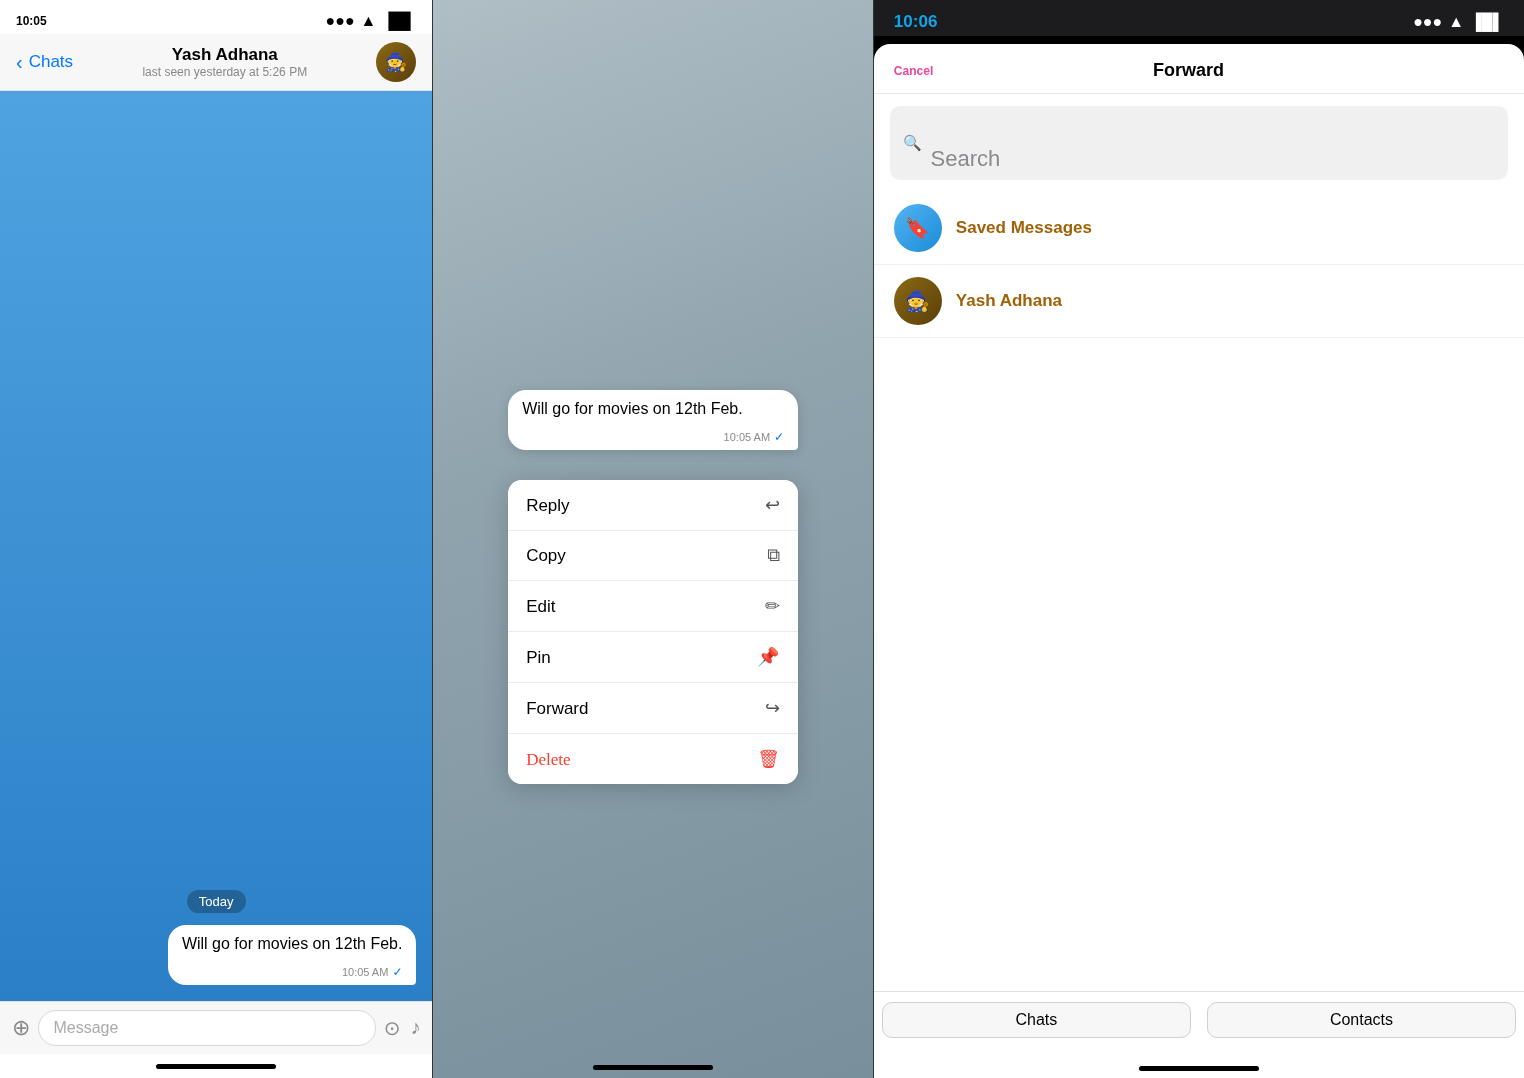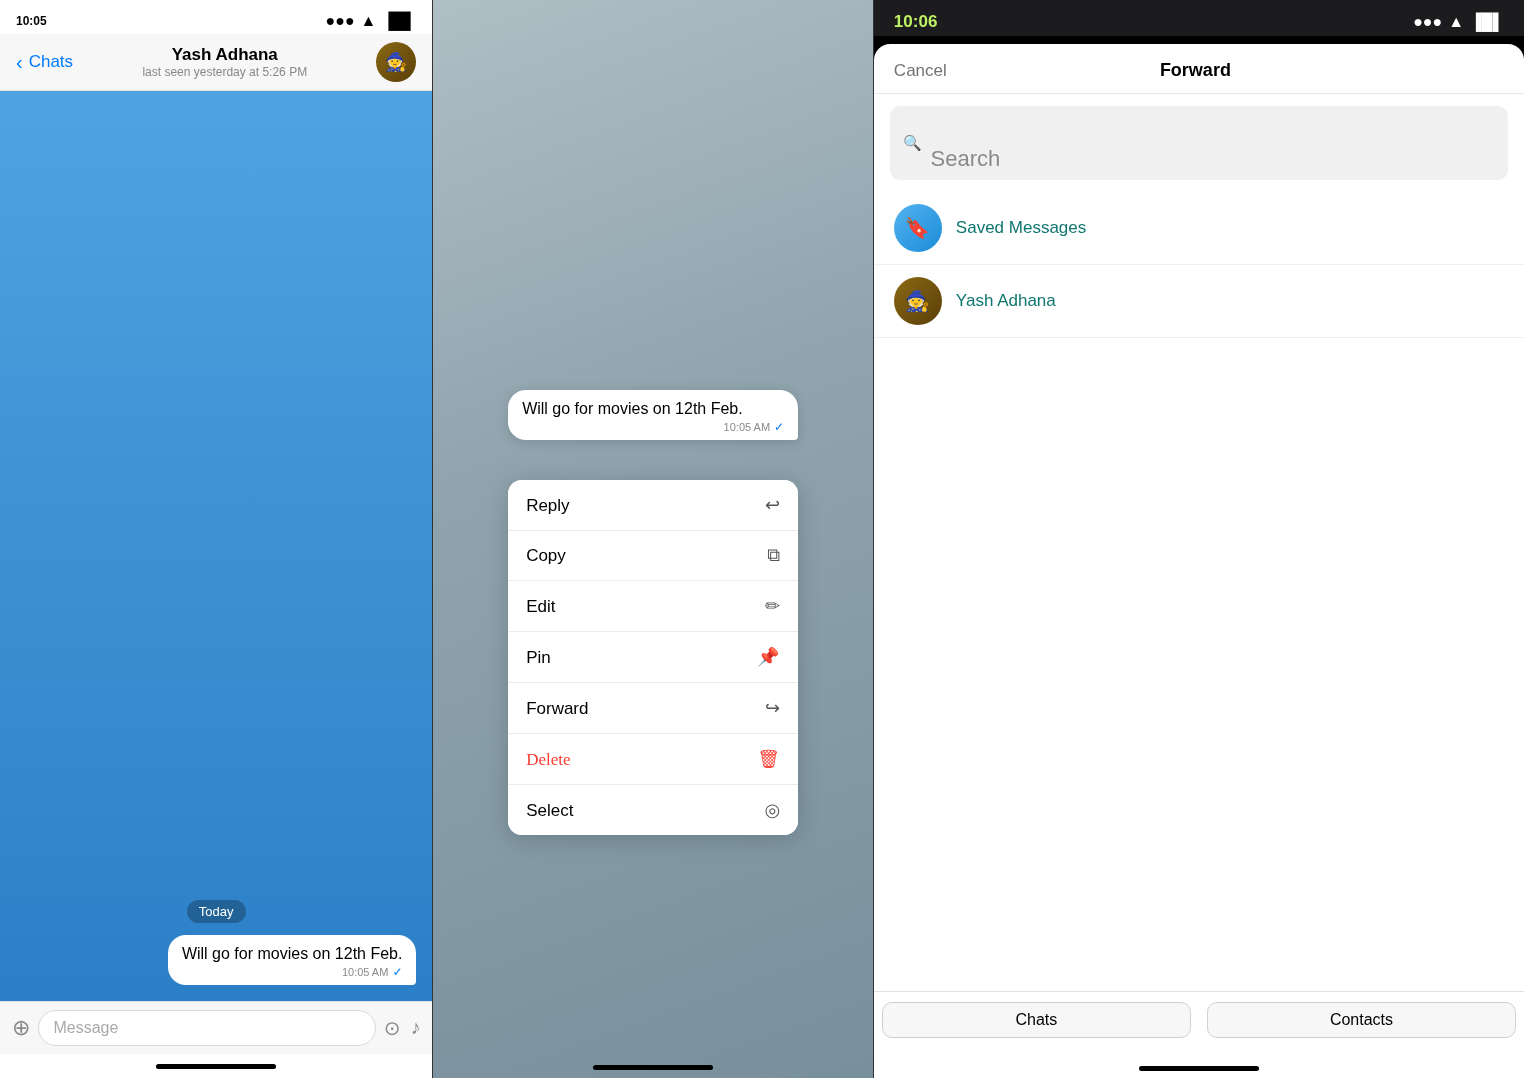--- a/index.html
+++ b/index.html
@@ -116,21 +116,21 @@
     }
     .message-text {
       font-size: 16px;
       color: #000;
     }
     .message-meta {
       display: flex;
       justify-content: flex-end;
       align-items: center;
       gap: 4px;
-      margin-top: 2px;
+      margin-top: 12px;
     }
     .message-time {
       font-size: 11px;
       color: #8a8a8e;
     }
     .message-check {
       color: #007aff;
       font-size: 12px;
     }
     .chat-input-bar {
@@ -252,21 +252,21 @@
     .forward-status-bar {
       background: #1c1c1e;
       padding: 12px 20px 4px;
       display: flex;
       justify-content: space-between;
       align-items: center;
     }
     .forward-status-bar .time {
       font-size: 17px;
       font-weight: 600;
-      color: #bef264;
+      color: #0ea5e9;
     }
     .forward-status-icons {
       display: flex;
       gap: 6px;
       align-items: center;
     }
     .forward-card {
       flex: 1;
       background: #fff;
       border-radius: 16px 16px 0 0;
@@ -276,23 +276,24 @@
       overflow: hidden;
     }
     .forward-header {
       padding: 16px 20px 12px;
       display: flex;
       align-items: center;
       justify-content: space-between;
       border-bottom: 1px solid #e8e8e8;
     }
     .forward-cancel {
-      color: #737373;
-      font-size: 17px;
+      color: #ec4899;
+      font-size: 12px;
       cursor: pointer;
+      font-weight: bold;
     }
     .forward-title {
       font-size: 18px;
       font-weight: 700;
       color: #000;
     }
     .forward-search {
       margin: 12px 16px;
       background: #f0f0f0;
       border-radius: 10px;
@@ -339,22 +340,22 @@
       border-radius: 50%;
       background: linear-gradient(135deg, #8B6914, #5a3e08);
       display: flex;
       align-items: center;
       justify-content: center;
       font-size: 20px;
       color: #fff;
     }
     .list-item-name {
       font-size: 17px;
-      color: #0f766e;
-      font-weight: 400;
+      color: #a16207;
+      font-weight: 700;
     }
     .forward-bottom-tabs {
       border-top: 1px solid #e0e0e0;
       display: flex;
       padding: 10px 0 20px;
     }
     .forward-tab {
       flex: 1;
       text-align: center;
       padding: 8px 0;
@@ -466,24 +467,20 @@
       <span class="context-item-label">Pin</span>
       <span class="context-item-icon">📌</span>
     </div>
     <div class="context-menu-item">
       <span class="context-item-label">Forward</span>
       <span class="context-item-icon">↪</span>
     </div>
     <div class="context-menu-item">
       <span class="context-item-label delete">Delete</span>
       <span class="context-item-icon delete">🗑</span>
-    </div>
-    <div class="context-menu-item">
-      <span class="context-item-label">Select</span>
-      <span class="context-item-icon">◎</span>
     </div>
   </div>
 
   <div class="menu-home-bar">
     <div class="home-indicator"></div>
   </div>
 </div>
 
 <div class="divider"></div>
 

